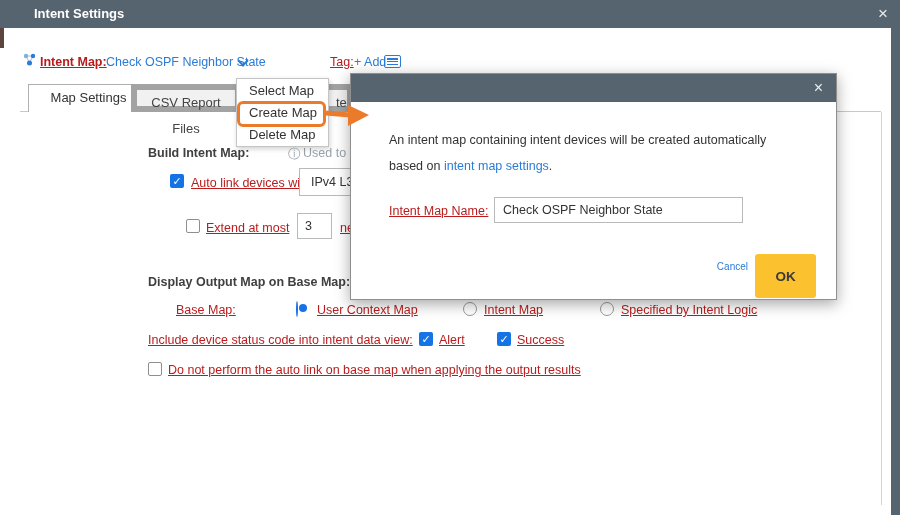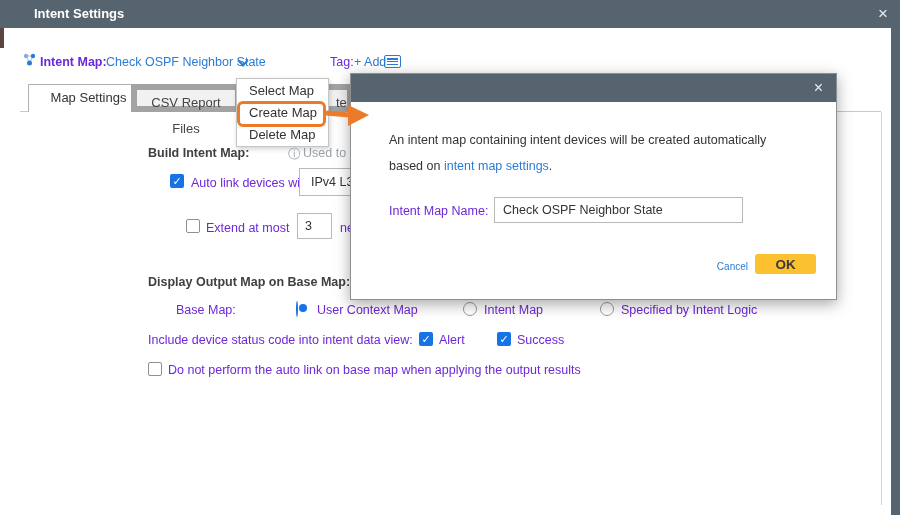--- a/index.html
+++ b/index.html
@@ -10,21 +10,21 @@
 
   
   .win-header { left:0; top:0; width:900px; height:28px; background:#56646f; z-index:4; }
   .win-title { position:absolute; left:34px; top:0; line-height:28px; color:#fff; font-size:13px; font-weight:600; }
   .win-close { position:absolute; right:12px; top:0; line-height:27px; color:#e9edf0; font-size:17px; cursor:pointer; }
 
   .left-artifact { left:0; top:28px; width:4px; height:20px; background:#5b453e; z-index:3; }
   .right-sliver { left:891px; top:28px; width:9px; height:487px; background:#56646f; z-index:3; }
 
   
-  .lbl { color:#6d28d9; }
+  .lbl { color:#b91c1c;text-decoration:underline; }
   .lbl-strong { color:#404040; font-weight:700; }
   .link { color:#2b7cd6; cursor:pointer; }
   .chevron { display:inline-block; width:8px; height:8px; border-right:2px solid #2b7cd6; border-bottom:2px solid #2b7cd6; transform:rotate(45deg); }
   .tag-icon { width:17px; height:13px; border:1px solid #2b7cd6; border-radius:2px; padding:2px 2px; display:flex; flex-direction:column; justify-content:space-between; }
   .tag-icon i { display:block; height:1.5px; background:#2b7cd6; }
 
   
   .tabline { left:20px; top:111px; width:861px; height:1px; background:#c9c9c9; z-index:0; }
   .panel-rborder { left:881px; top:112px; width:1px; height:393px; background:#d4d4d4; z-index:0; }
   .tab { top:84px; height:28px; line-height:26px; text-align:center; font-size:13px; z-index:1; }
@@ -47,21 +47,21 @@
   .menu { left:236px; top:78px; width:93px; height:69px; background:#fff; border:1px solid #c5c5c5; box-shadow:1px 2px 5px rgba(0,0,0,.18); z-index:5; padding-top:1px; }
   .menu-item { height:22px; line-height:22px; padding-left:12px; font-size:13px; color:#333; cursor:pointer; }
   .orange-rect { left:237px; top:101px; width:89px; height:26px; border:3px solid #eb7a2a; border-radius:6px; z-index:6; pointer-events:none; }
   .arrow-svg { left:325px; top:103px; z-index:11; pointer-events:none; }
 
   
   .modal { left:350px; top:73px; width:487px; height:227px; background:#fff; border:1px solid #8f8f8f; box-shadow:0 4px 14px rgba(0,0,0,.35); z-index:10; }
   .modal-header { position:absolute; left:0; top:0; width:100%; height:28px; background:#56646f; }
   .modal-title { position:absolute; left:17px; top:0; line-height:28px; color:#fff; font-size:13px; }
   .modal-close { position:absolute; right:13px; top:0; line-height:27px; color:#e9edf0; font-size:16px; cursor:pointer; }
-  .ok-btn { position:absolute; right:20px; top:180px; width:61px; height:20px; background:#fcc12e; border:none; border-radius:3px; font-family:inherit; font-size:13.5px; color:#3a3a3a; font-weight:600; cursor:pointer; }
+  .ok-btn { position:absolute; right:20px; top:180px; width:61px; height:44px; background:#fcc12e; border:none; border-radius:3px; font-family:inherit; font-size:13.5px; color:#3a3a3a; font-weight:600; cursor:pointer; }
   .cancel-link { position:absolute; right:88px; top:187px; color:#2b7cd6; font-size:10px; cursor:pointer; }
 </style>
 </head>
 <body>
 
 <div class="screen">
 
   
   <div class="abs win-header">
     <span class="win-title">Intent Settings</span>

